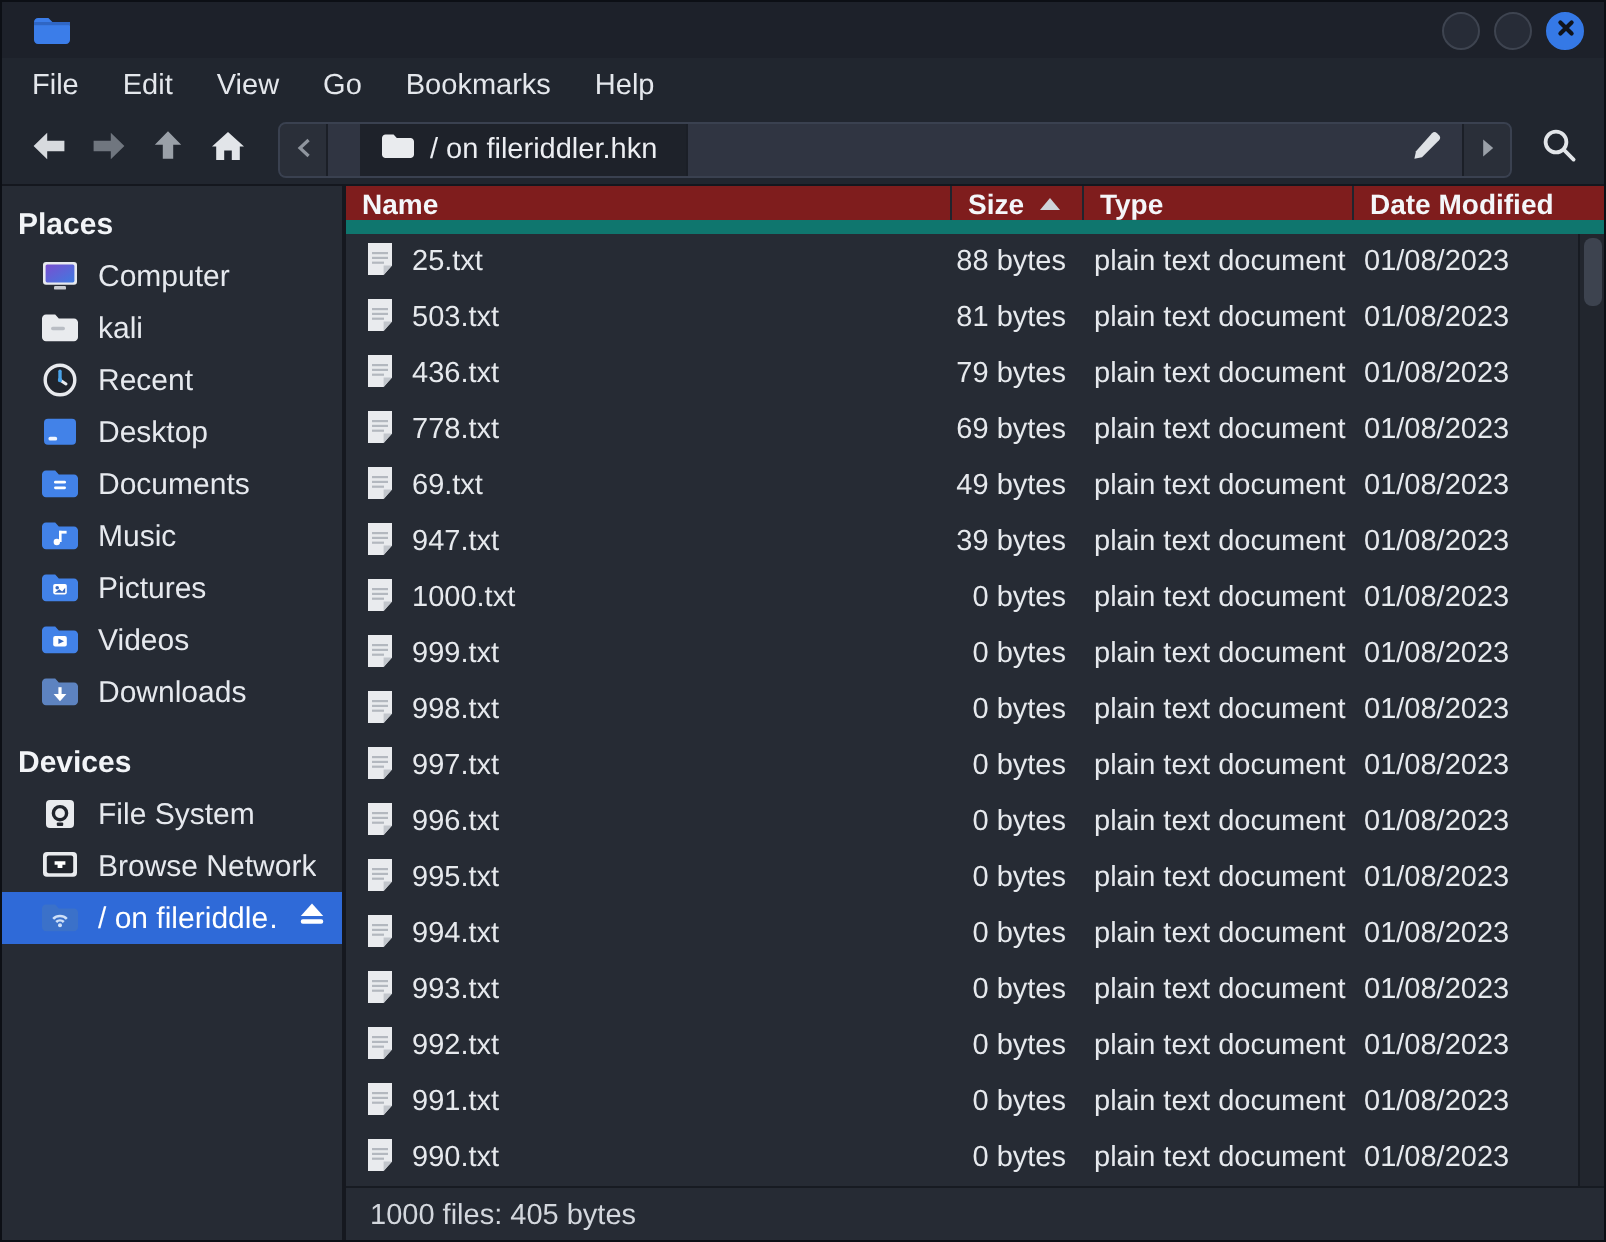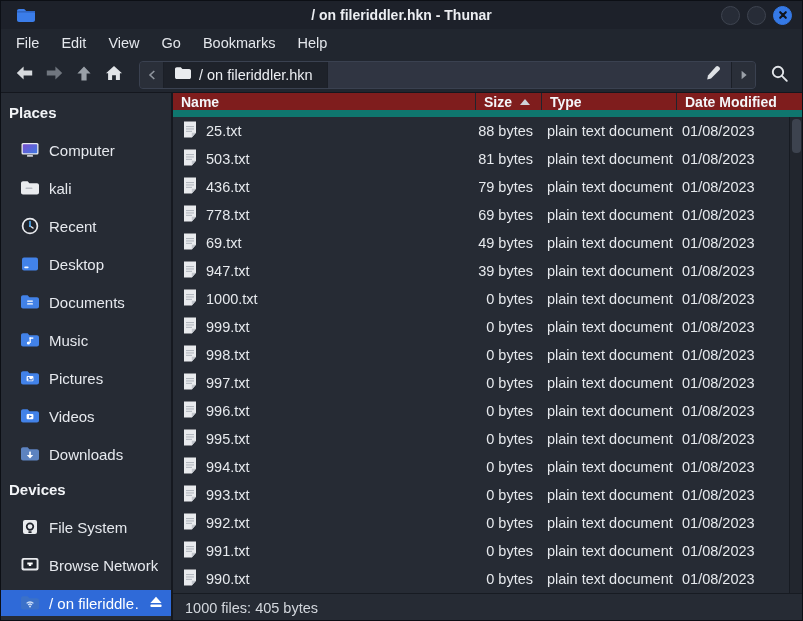--- a/index.html
+++ b/index.html
@@ -23,31 +23,31 @@
 
   
   .toolbar { height:36px; background:#21262f; display:flex; align-items:center; padding:0 8px; border-bottom:1px solid #14171e; }
   .tbtn { width:30px; height:28px; display:flex; align-items:center; justify-content:center; border-radius:3px; }
   .pathbar { flex:1; height:28px; margin:0 8px 0 10px; background:#303542; border:1px solid #3a4150;
              border-radius:4px; display:flex; align-items:stretch; overflow:hidden; }
   .path-chev { width:24px; background:#2a2f39; display:flex; align-items:center; justify-content:center; }
   .path-chev.left { border-right:1px solid #1b1f27; }
   .path-chev.right { border-left:1px solid #1b1f27; }
   .crumb-btn { background:#1e222a; display:flex; align-items:center; gap:8px; padding:0 14px 0 10px;
-               border-right:1px solid #1b1f27; }
+               border-right:1px solid #1b1f27;margin-left:16px; }
   .crumb-btn span { font-size:14.5px; color:#eceef2; white-space:nowrap; }
   .path-entry { flex:1; }
   .path-edit { width:36px; display:flex; align-items:center; justify-content:center; }
 
   
   .bodyrow { display:flex; height:529px; }
   .sidebar { width:172px; background:#262b34; border-right:2px solid #15181f; padding-top:4px; overflow:hidden; }
   .side-header { font-weight:bold; color:#f2f4f7; font-size:15px; padding:5px 8px 4px 8px; margin-top:2px; }
   .side-header.gap { margin-top:9px; }
-  .side-item { height:26px; display:flex; align-items:center; padding-left:19px; gap:9px; cursor:default;margin-top:12px; }
+  .side-item { height:26px; display:flex; align-items:center; padding-left:19px; gap:9px; cursor:default; }
   .side-item .lbl { font-size:15px; color:#e6e9ee; white-space:nowrap; overflow:hidden; }
   .side-item.selected { background:#2f6ad8; }
   .side-item.selected .lbl { color:#ffffff; }
   .side-ic { width:20px; display:flex; align-items:center; justify-content:center; flex-shrink:0; }
   .eject { margin-left:auto; margin-right:8px; display:flex; align-items:center; }
 
   .main { flex:1; display:flex; flex-direction:column; position:relative; background:#262b34; }
 
   
   .hrow { height:24px; background:#7f1d1d; display:grid; grid-template-columns:302px 66px 135px 1fr;
@@ -79,21 +79,20 @@
 
 <div class="window">
 
   <div class="titlebar">
     <span class="app-ic">
       <svg width="22" height="17" viewBox="0 0 22 17">
           <path d="M2 4c0-1.1.9-2 2-2h5.2l2 2H18c1.1 0 2 .9 2 2v7c0 1.1-.9 2-2 2H4c-1.1 0-2-.9-2-2z" fill="#3b7de9"></path>
           <rect x="2" y="4" width="18" height="1.6" fill="#2f66c4"></rect>
         </svg>
     </span>
-    <div class="title">/ on fileriddler.hkn - Thunar</div>
     <div class="win-controls">
       <div class="winbtn"></div>
       <div class="winbtn"></div>
       <div class="winbtn close">
         <span><svg width="10" height="10" viewBox="0 0 10 10">
               <path d="M2.2 2.2 L7.8 7.8 M7.8 2.2 L2.2 7.8" stroke="#10141c" stroke-width="2.1" stroke-linecap="round"></path>
             </svg></span>
       </div>
     </div>
   </div>

